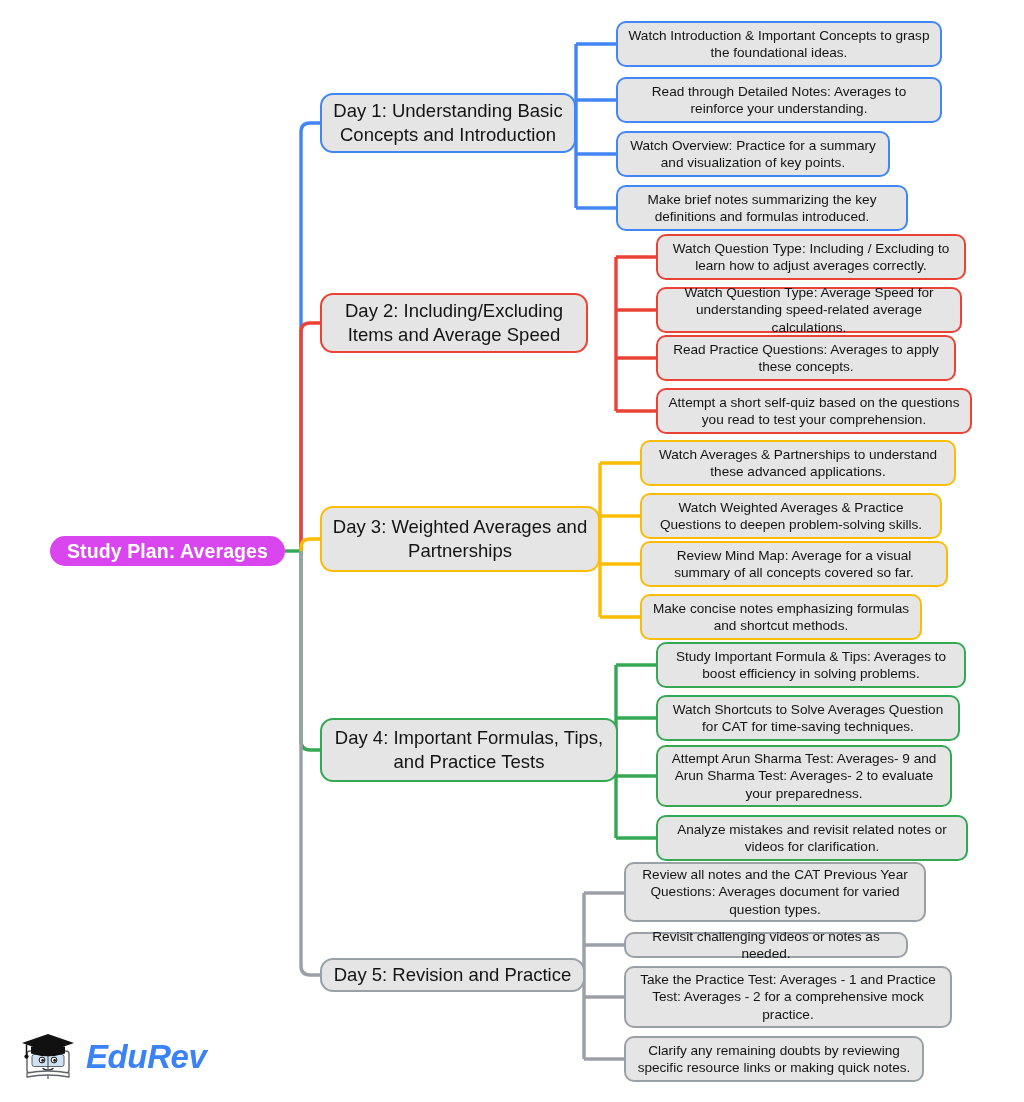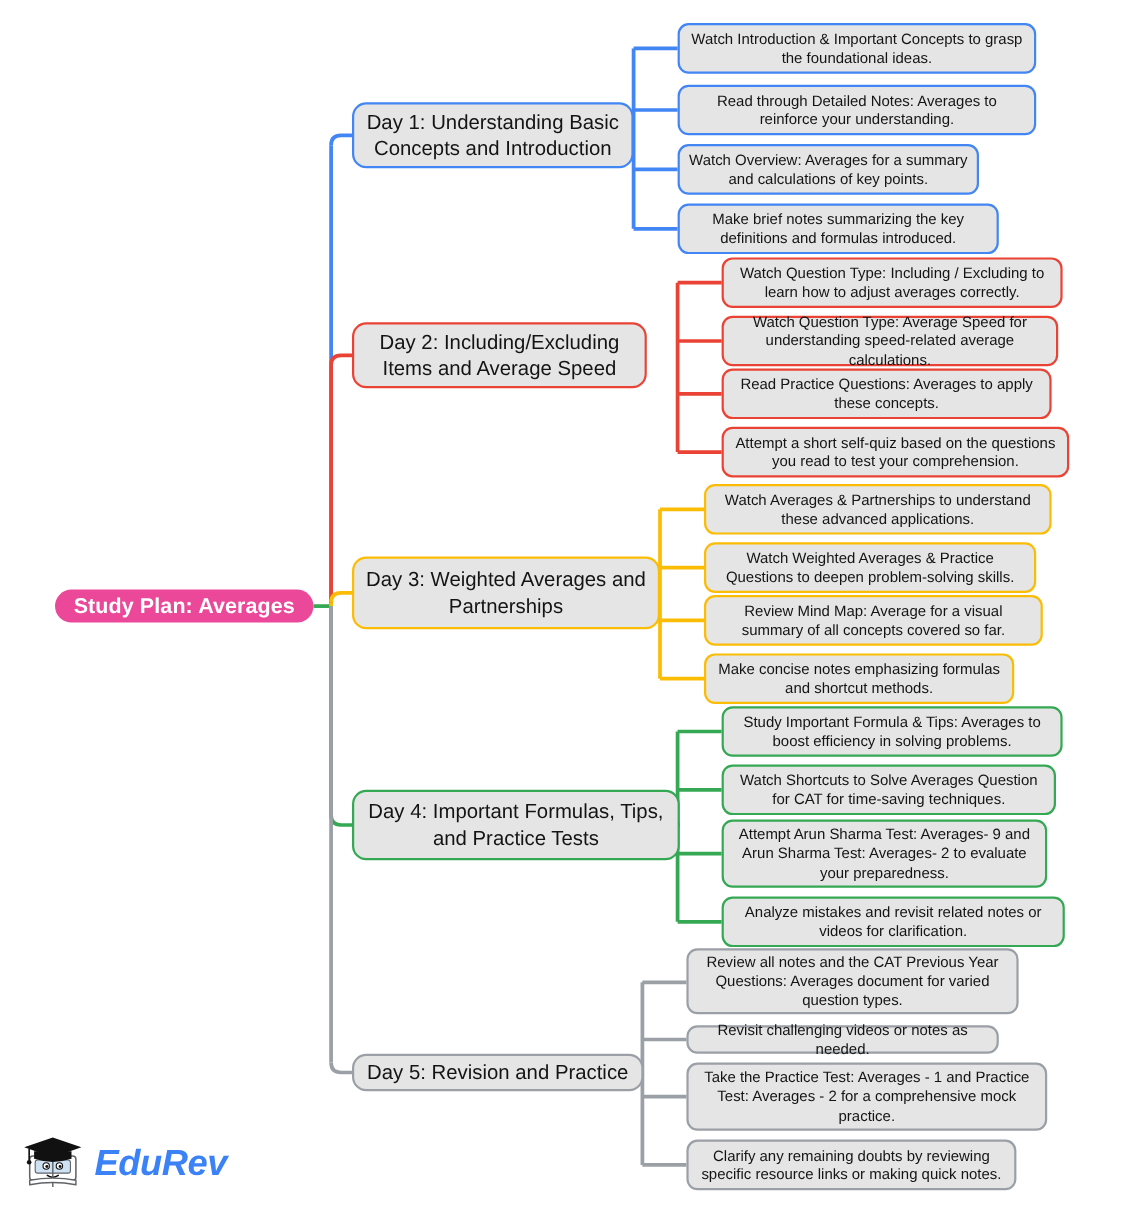--- a/index.html
+++ b/index.html
@@ -42,21 +42,21 @@
     background: #e5e5e5;
     color: #141414;
     border-style: solid;
     border-width: 2.6px;
     border-radius: 11px;
     padding: 3px 8px;
     line-height: 1.28;
   }
 
   .root-node {
-    background: #ec4899;
+    background: #d946ef;
     color: #ffffff;
     border: none;
     border-radius: 15px;
     font-size: 19.5px;
     font-weight: bold;
     letter-spacing: .1px;
     padding: 0 16px;
   }
 
   .branch-node {
@@ -154,21 +154,21 @@
       <div class="node branch-node" style="left: 320px; top: 93px; width: 256px; height: 60px; border-color: rgb(66, 133, 244);">
         <span class="txt">Day 1: Understanding Basic Concepts and Introduction</span>
       </div>
       <div class="node leaf-node" style="left: 616px; top: 21px; width: 326px; height: 46px; border-color: rgb(66, 133, 244);">
         <span class="txt">Watch Introduction &amp; Important Concepts to grasp the foundational ideas.</span>
       </div>
       <div class="node leaf-node" style="left: 616px; top: 77px; width: 326px; height: 46px; border-color: rgb(66, 133, 244);">
         <span class="txt">Read through Detailed Notes: Averages to reinforce your understanding.</span>
       </div>
       <div class="node leaf-node" style="left: 616px; top: 131px; width: 274px; height: 46px; border-color: rgb(66, 133, 244);">
-        <span class="txt">Watch Overview: Averages for a summary and calculations of key points.</span>
+        <span class="txt">Watch Overview: Practice for a summary and visualization of key points.</span>
       </div>
       <div class="node leaf-node" style="left: 616px; top: 185px; width: 292px; height: 46px; border-color: rgb(66, 133, 244);">
         <span class="txt">Make brief notes summarizing the key definitions and formulas introduced.</span>
       </div>
       <div class="node branch-node" style="left: 320px; top: 293px; width: 268px; height: 60px; border-color: rgb(234, 67, 53); justify-content: center;">
         <span class="txt">Day 2: Including/Excluding Items and Average Speed</span>
       </div>
       <div class="node leaf-node" style="left: 656px; top: 234px; width: 310px; height: 46px; border-color: rgb(234, 67, 53);">
         <span class="txt">Watch Question Type: Including / Excluding to learn how to adjust averages correctly.</span>
       </div>

